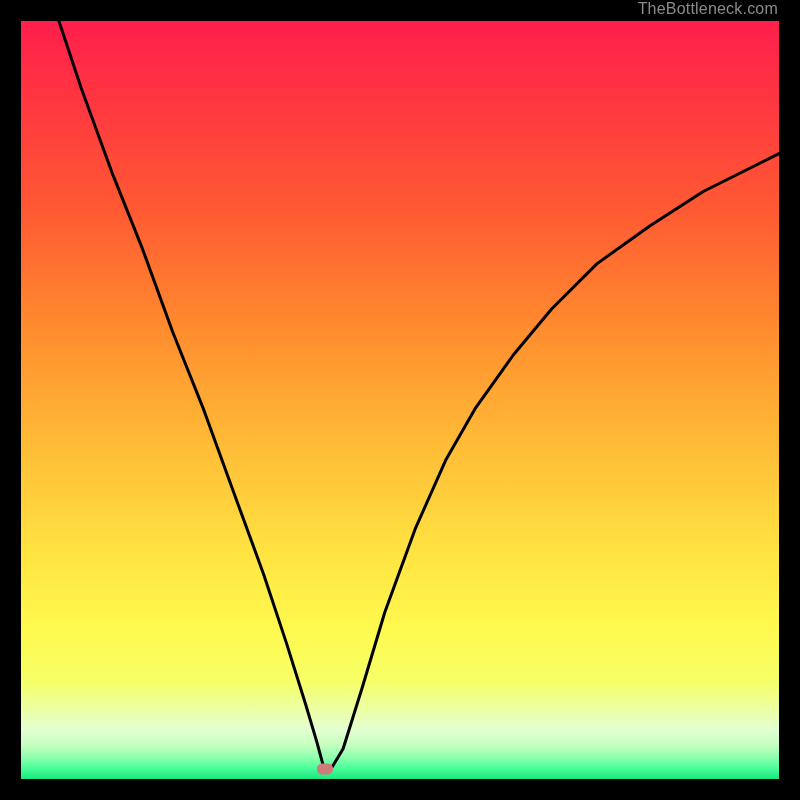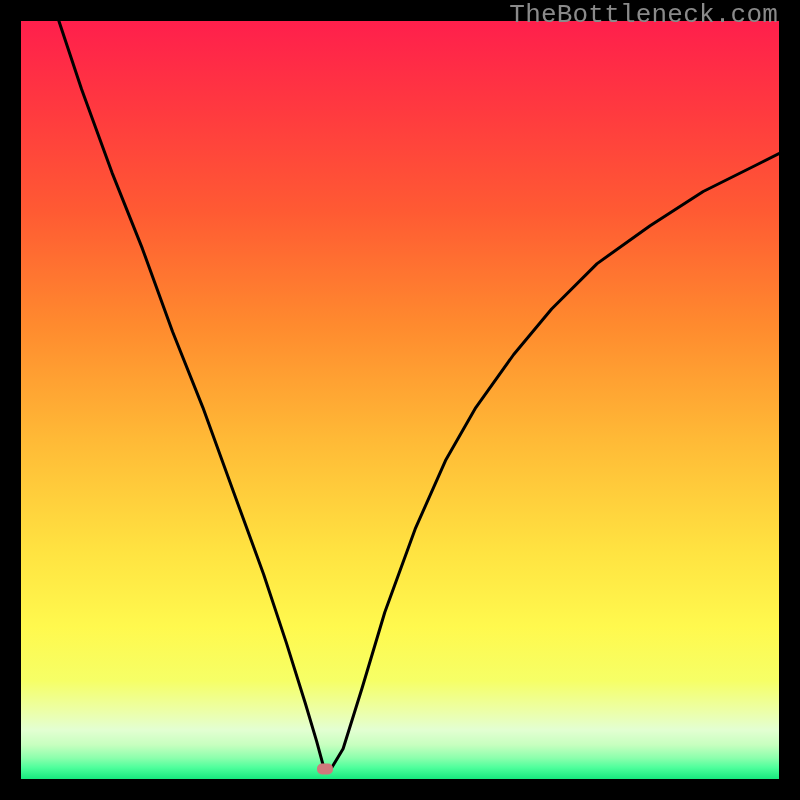--- a/index.html
+++ b/index.html
@@ -22,22 +22,22 @@
     position: absolute;
     left: 0;
     top: 0;
     width: 758px;
     height: 758px;
   }
   .watermark {
     position: absolute;
     top: 0px;
     right: 22px;
-    font-family: Liberation Mono, monospace;
-    font-size: 26px;
+    font-family: Liberation Sans, sans-serif;
+    font-size: 16px;
     font-weight: 500;
     color: #8a8a8a;
     letter-spacing: 0.2px;
   }
   svg.curve {
     position: absolute;
     left: 0;
     top: 0;
     width: 758px;
     height: 758px;

